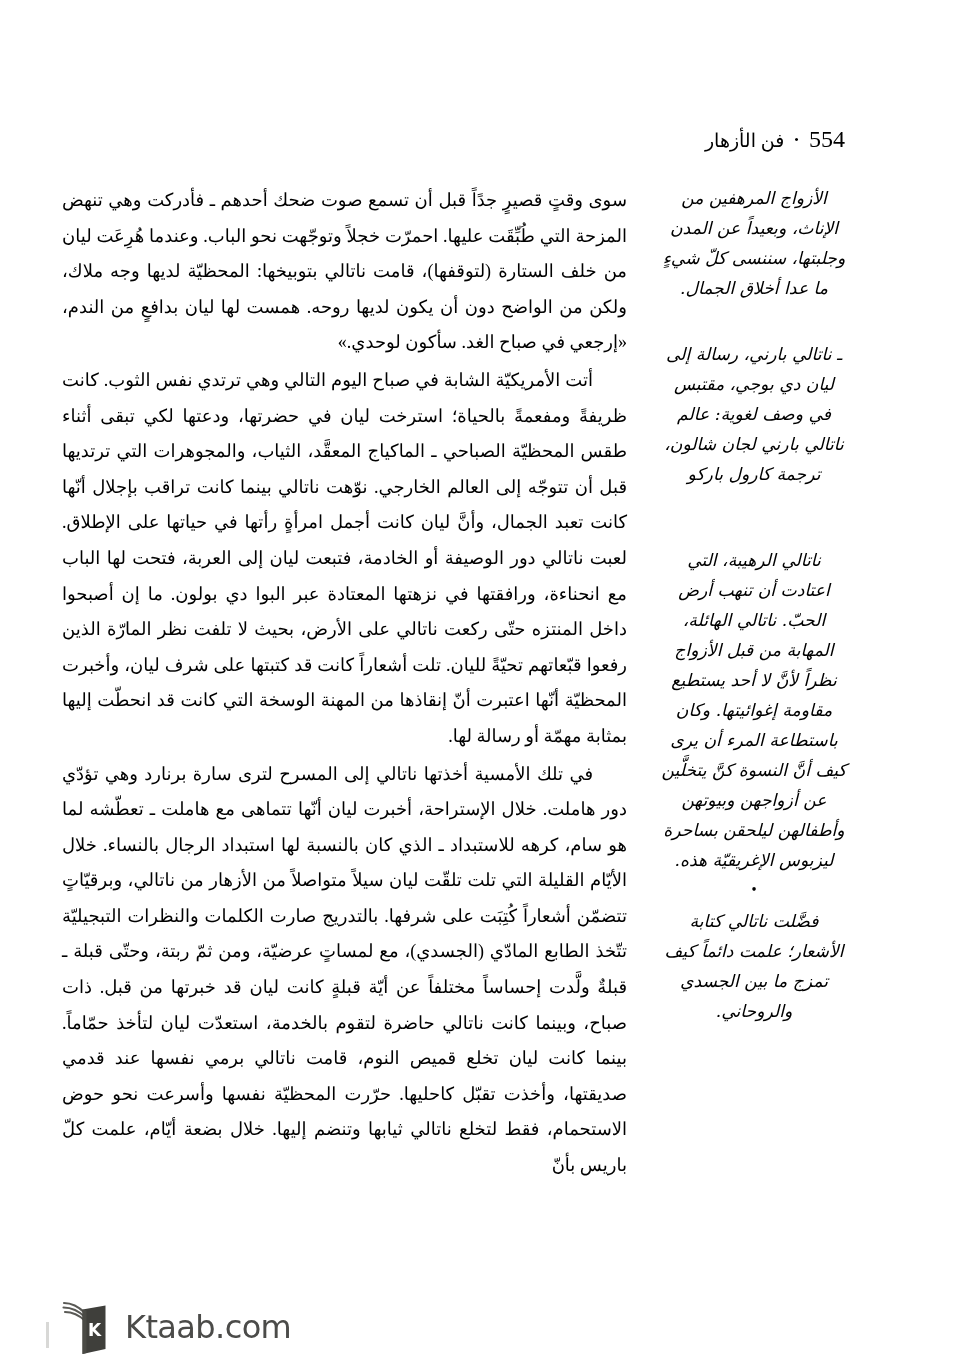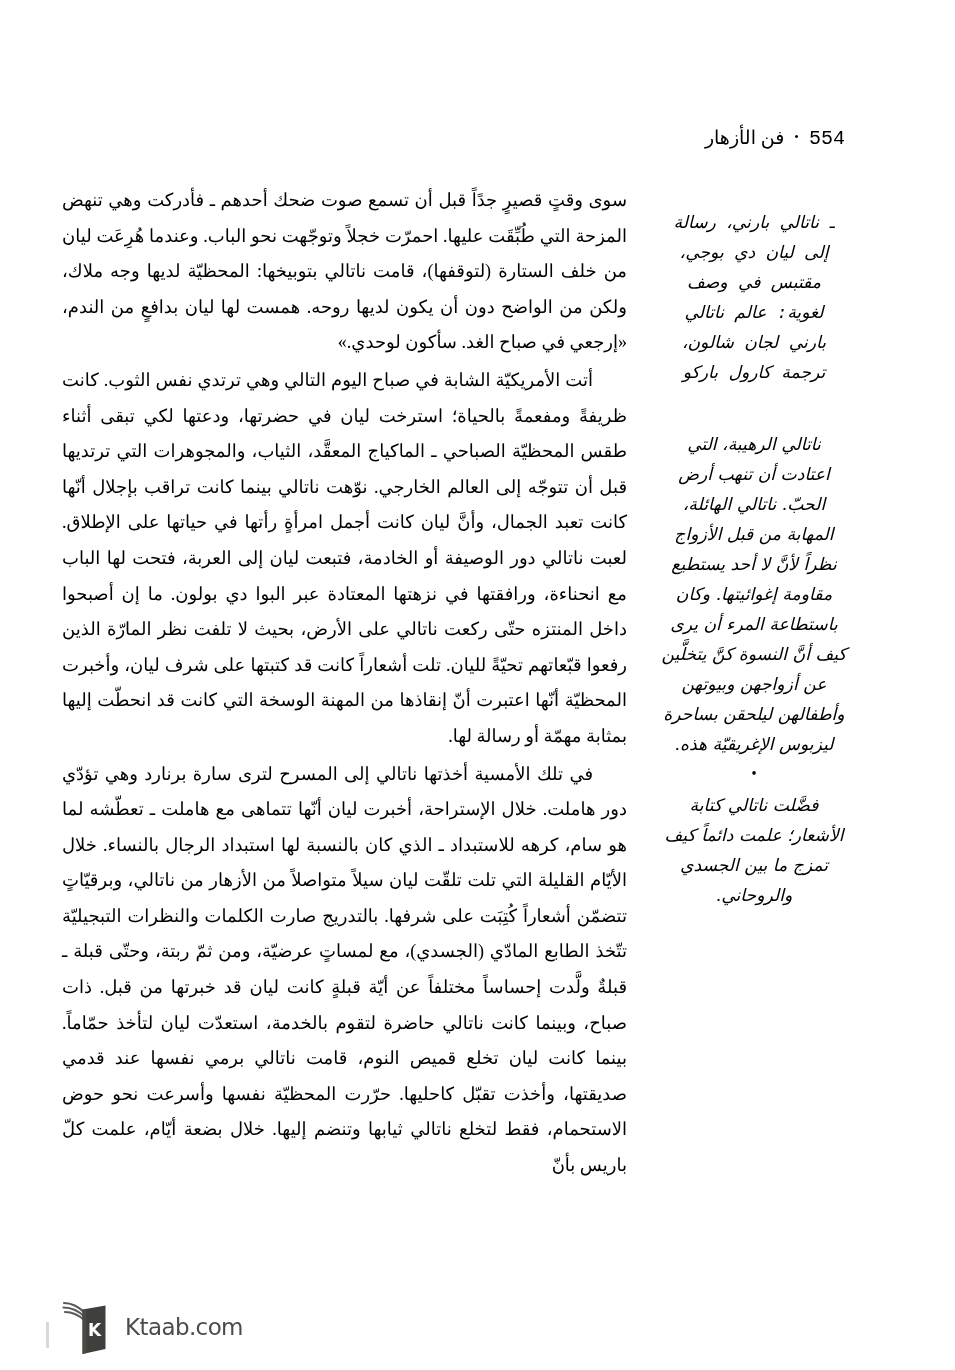--- a/index.html
+++ b/index.html
@@ -39,22 +39,22 @@
   .running-head .rh-title {
     font-family: "Liberation Serif", "DejaVu Serif", serif;
   }
   .running-head .rh-dot {
     display: inline-block;
     margin: 0 10px 0 10px;
     font-size: 13px;
     vertical-align: 3px;
   }
   .running-head .rh-num {
-    font-family: Liberation Mono, monospace;
-    font-size: 20px;
+    font-family: Liberation Serif, serif;
+    font-size: 24px;
   }
 
   
   .content {
     position: absolute;
     top: 183px;
     right: 108px;
     left: 92px;
     bottom: 150px;
     display: flex;
@@ -96,22 +96,22 @@
     font-weight: 500;
   }
   .note {
     margin: 0;
   }
   .note.quote { text-align: center; }
   .note.attrib {
     text-align: center;
     margin-top: 14px;
   }
-  .note.gap-lg { margin-top: 40px; font-style: italic; }
-  .note.gap-md { margin-top: 26px; font-family: Liberation Mono, monospace; }
+  .note.gap-lg { margin-top: 56px; font-style: italic; }
+  .note.gap-md { margin-top: 36px; }
   .note-bullet {
     display: inline-block;
     font-size: 12px;
     vertical-align: 3px;
     margin: 0 5px;
     font-style: normal;
   }
 
   
   .footer {
@@ -124,21 +124,21 @@
     gap: 13px;
   }
   .book-logo {
     width: 52px;
     height: 58px;
     position: relative;
     flex: 0 0 auto;
   }
   .footer-brand {
     font-family: "DejaVu Sans", "Liberation Sans", sans-serif;
-    font-size: 23px;
+    font-size: 32px;
     color: #4b4b49;
     letter-spacing: -0.6px;
     line-height: 1;
   }
   .edge-sliver {
     position: absolute;
     left: 46px;
     bottom: 22px;
     width: 3px;
     height: 26px;
@@ -150,20 +150,21 @@
 
 <div class="page">
 
   <div class="running-head">
     <span class="rh-num">554</span><span class="rh-dot">•</span><span class="rh-title">فن الأزهار</span>
   </div>
 
   <div class="content">
 
     <aside class="notes-col">
+      <p class="note quote">الأزواج المرهفين من الإناث، وبعيداً عن المدن وجلبتها، سننسى كلّ شيءٍ ما عدا أخلاق الجمال.</p>
       <p class="note attrib gap-md">ـ ناتالي بارني، رسالة إلى ليان دي بوجي، مقتبس في وصف لغوية: عالم ناتالي بارني لجان شالون، ترجمة كارول باركو</p>
       <p class="note quote gap-lg">ناتالي الرهيبة، التي اعتادت أن تنهب أرض الحبّ. ناتالي الهائلة، المهابة من قبل الأزواج نظراً لأنَّ لا أحد يستطيع مقاومة إغوائيتها. وكان باستطاعة المرء أن يرى كيف أنَّ النسوة كنَّ يتخلَّين عن أزواجهن وبيوتهن وأطفالهن ليلحقن بساحرة ليزبوس الإغريقيّة هذه.</p>
       <p class="note quote"><span class="note-bullet">•</span></p>
       <p class="note quote">فضَّلت ناتالي كتابة الأشعار؛ علمت دائماً كيف تمزج ما بين الجسدي والروحاني.</p>
     </aside>
 
     <main class="body-col">
       <p>سوى وقتٍ قصيرٍ جدًاً قبل أن تسمع صوت ضحك أحدهم ـ فأدركت وهي تنهض المزحة التي طُبِّقَت عليها. احمرّت خجلاً وتوجّهت نحو الباب. وعندما هُرِعَت ليان من خلف الستارة (لتوقفها)، قامت ناتالي بتوبيخها: المحظيّة لديها وجه ملاك، ولكن من الواضح دون أن يكون لديها روحه. همست لها ليان بدافعٍ من الندم، «إرجعي في صباح الغد. سأكون لوحدي.»</p>
       <p class="indent">أتت الأمريكيّة الشابة في صباح اليوم التالي وهي ترتدي نفس الثوب. كانت ظريفةً ومفعمةً بالحياة؛ استرخت ليان في حضرتها، ودعتها لكي تبقى أثناء طقس المحظيّة الصباحي ـ الماكياج المعقَّد، الثياب، والمجوهرات التي ترتديها قبل أن تتوجّه إلى العالم الخارجي. نوّهت ناتالي بينما كانت تراقب بإجلال أنّها كانت تعبد الجمال، وأنَّ ليان كانت أجمل امرأةٍ رأتها في حياتها على الإطلاق. لعبت ناتالي دور الوصيفة أو الخادمة، فتبعت ليان إلى العربة، فتحت لها الباب مع انحناءة، ورافقتها في نزهتها المعتادة عبر البوا دي بولون. ما إن أصبحوا داخل المنتزه حتّى ركعت ناتالي على الأرض، بحيث لا تلفت نظر المارّة الذين رفعوا قبّعاتهم تحيّةً لليان. تلت أشعاراً كانت قد كتبتها على شرف ليان، وأخبرت المحظيّة أنّها اعتبرت أنّ إنقاذها من المهنة الوسخة التي كانت قد انحطّت إليها بمثابة مهمّة أو رسالة لها.</p>
       <p class="indent">في تلك الأمسية أخذتها ناتالي إلى المسرح لترى سارة برنارد وهي تؤدّي دور هاملت. خلال الإستراحة، أخبرت ليان أنّها تتماهى مع هاملت ـ تعطّشه لما هو سام، كرهه للاستبداد ـ الذي كان بالنسبة لها استبداد الرجال بالنساء. خلال الأيّام القليلة التي تلت تلقّت ليان سيلاً متواصلاً من الأزهار من ناتالي، وبرقيّاتٍ تتضمّن أشعاراً كُتِبَت على شرفها. بالتدريج صارت الكلمات والنظرات التبجيليّة تتّخذ الطابع المادّي (الجسدي)، مع لمساتٍ عرضيّة، ومن ثمّ ربتة، وحتّى قبلة ـ قبلةٌ ولَّدت إحساساً مختلفاً عن أيّة قبلةٍ كانت ليان قد خبرتها من قبل. ذات صباح، وبينما كانت ناتالي حاضرة لتقوم بالخدمة، استعدّت ليان لتأخذ حمّاماً. بينما كانت ليان تخلع قميص النوم، قامت ناتالي برمي نفسها عند قدمي صديقتها، وأخذت تقبّل كاحليها. حرّرت المحظيّة نفسها وأسرعت نحو حوض الاستحمام، فقط لتخلع ناتالي ثيابها وتنضم إليها. خلال بضعة أيّام، علمت كلّ باريس بأنّ</p>

